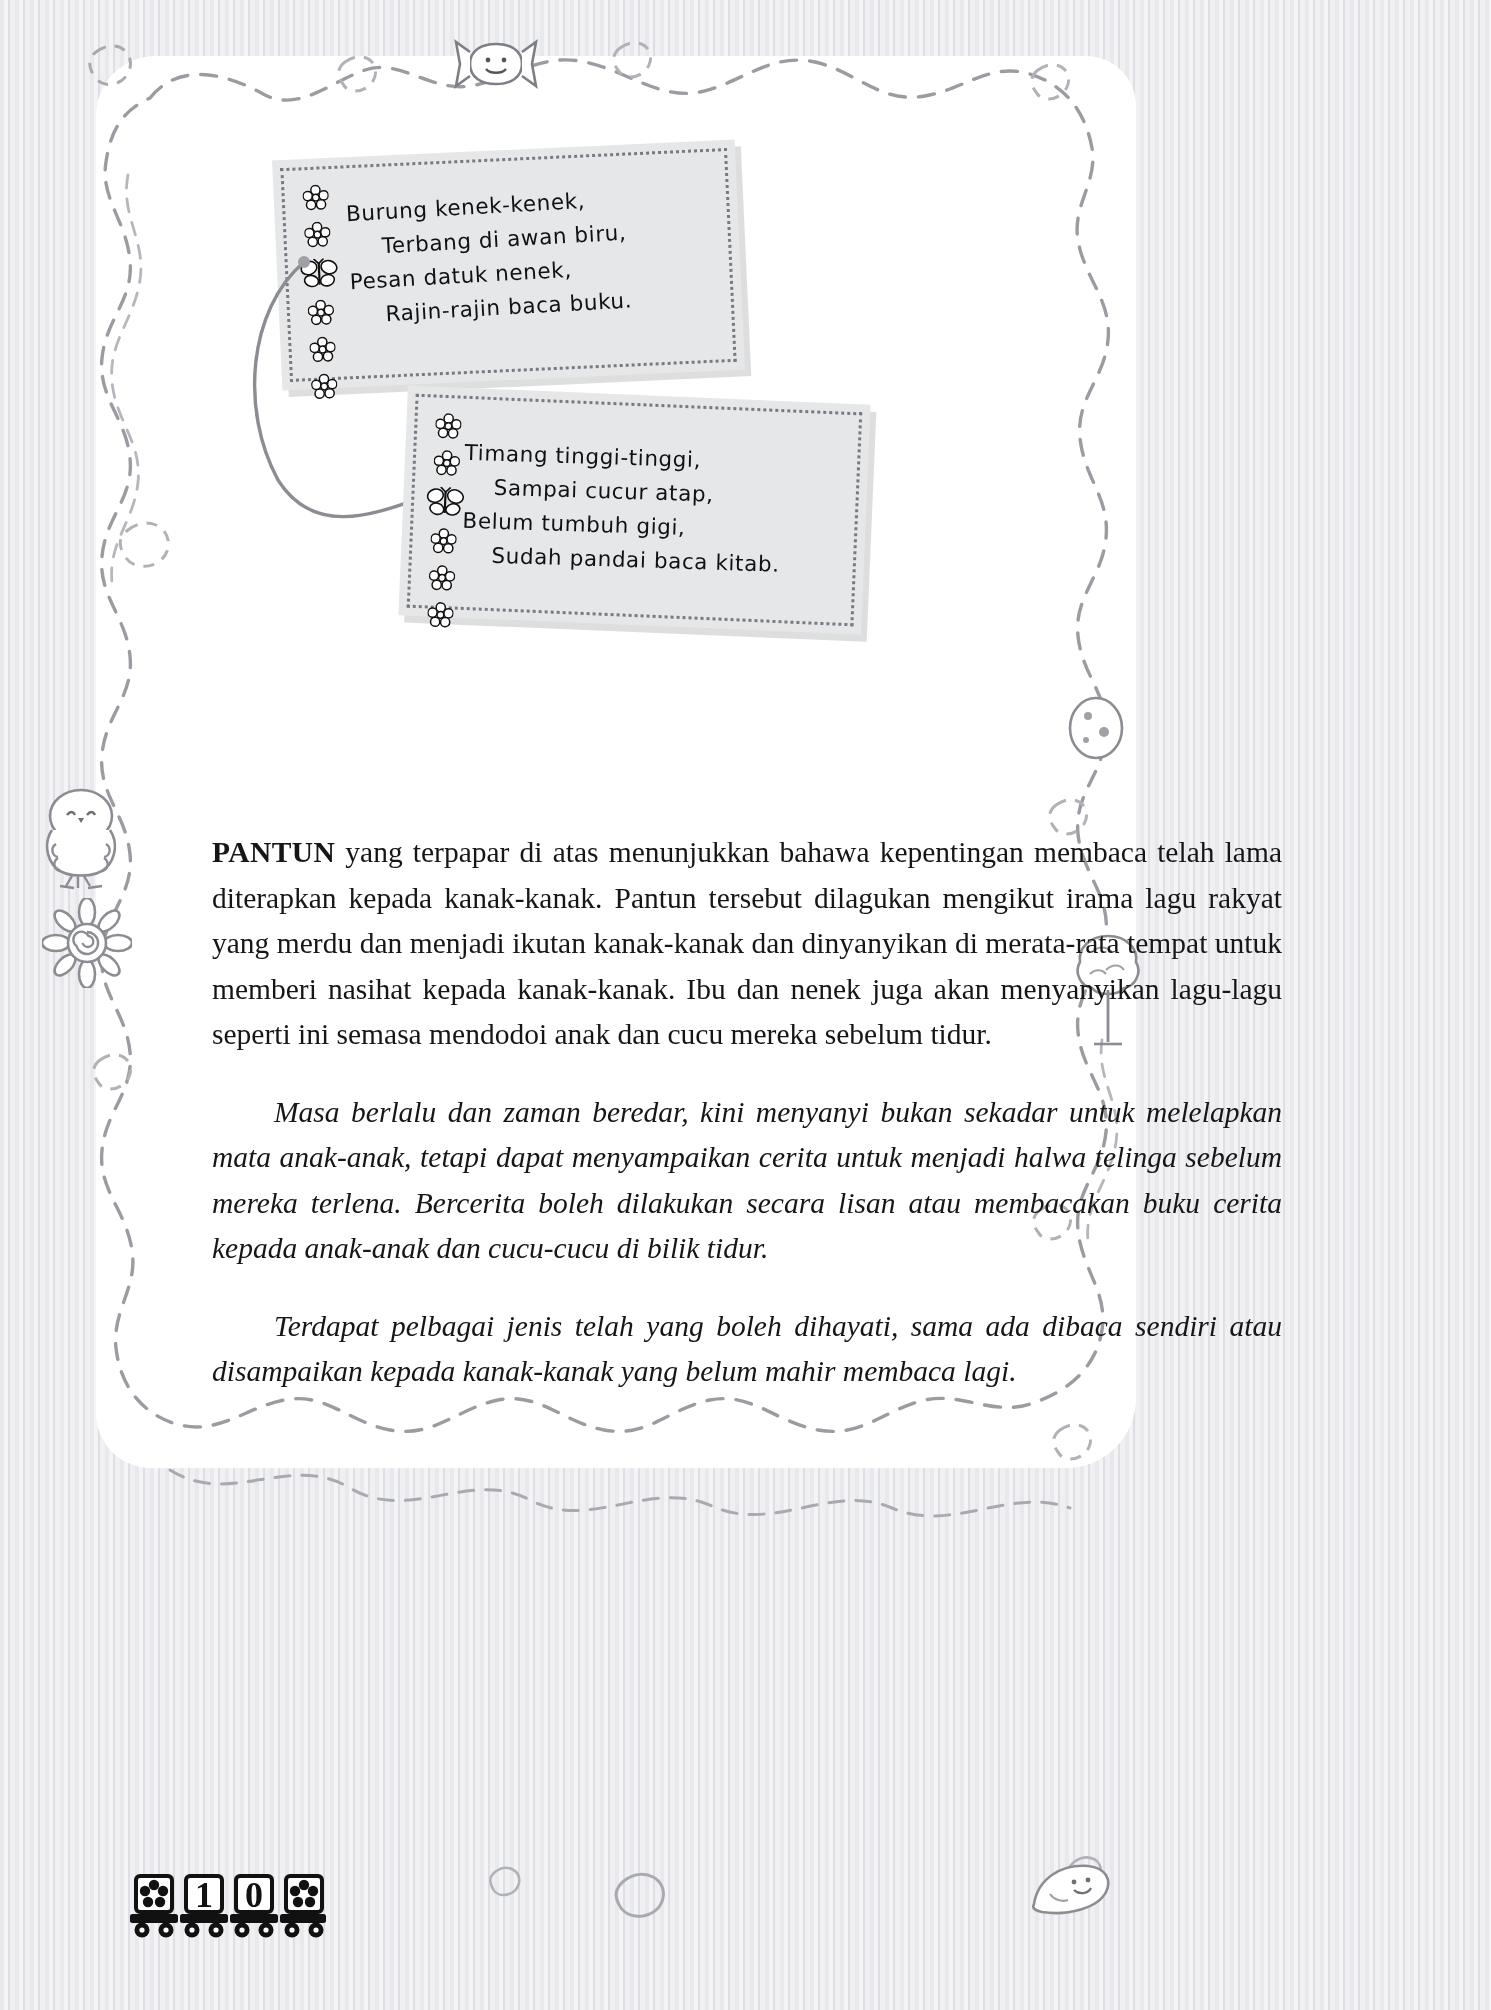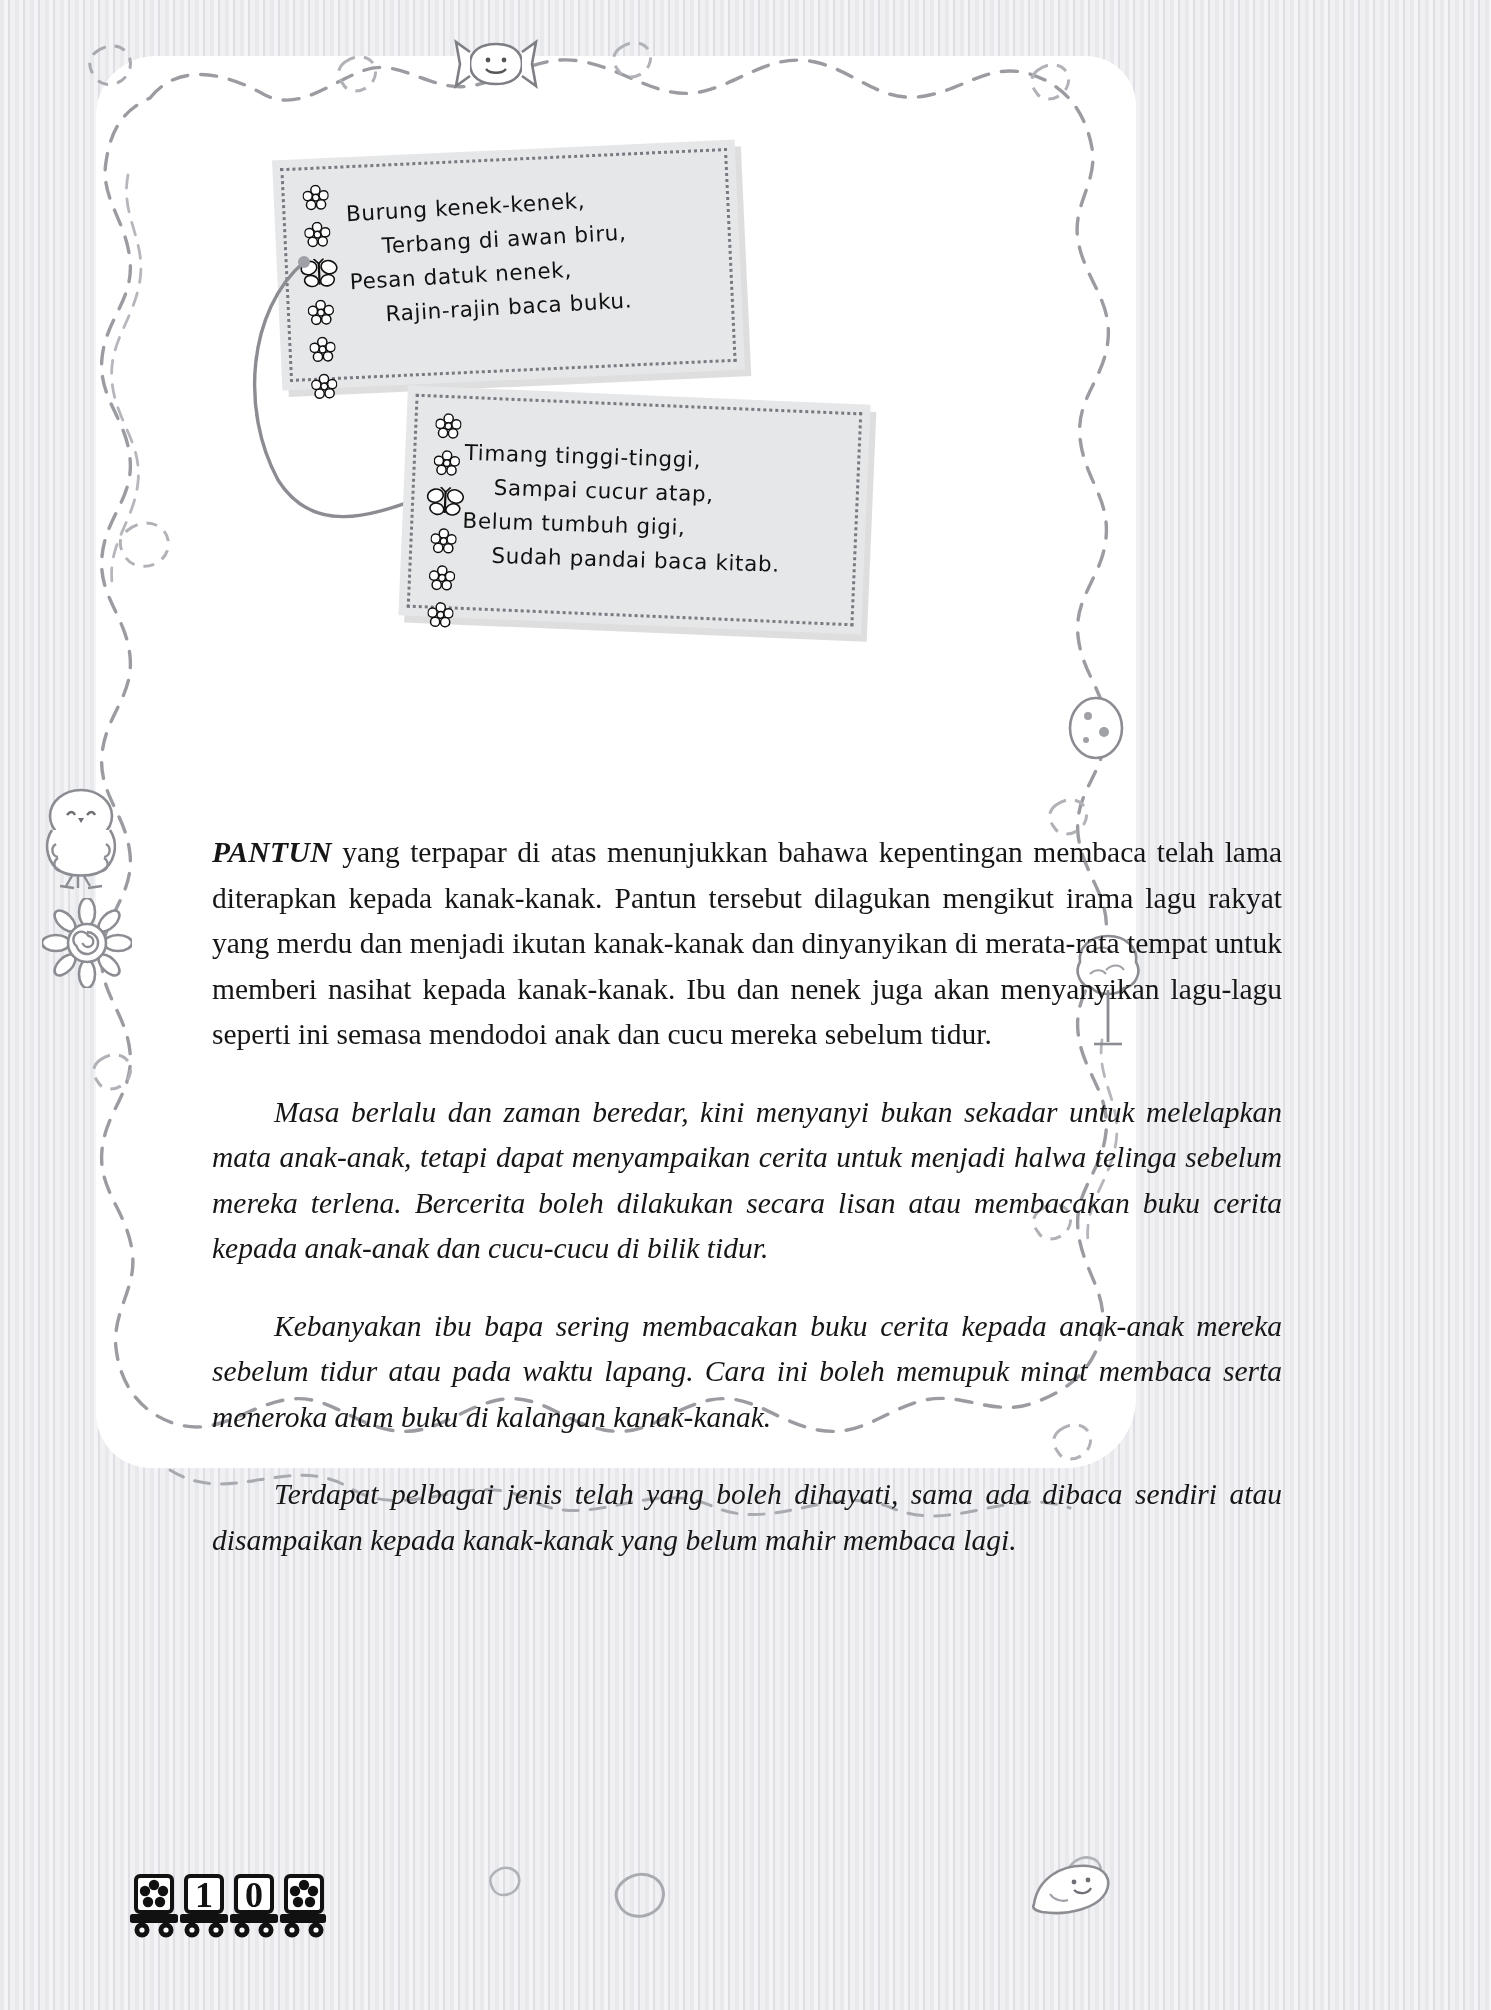--- a/index.html
+++ b/index.html
@@ -83,21 +83,21 @@
   .body{
     position:absolute;left:212px;top:830px;width:1070px;
     font-size:29.5px;
     line-height:45.5px;
     color:#161616;
     text-align:justify;
     text-justify:inter-word;
   }
   .body p{margin:0 0 32px 0;}
   .body p.ind{text-indent:62px;font-style:italic;}
-  .body b{font-weight:bold;letter-spacing:0.4px;font-style:italic;}
+  .body b{font-weight:bold;letter-spacing:0.4px;}
 
   
   .train{position:absolute;left:128px;top:1872px;}
 
   
   .doodle{position:absolute;}
 </style>
 </head>
 <body>
 
@@ -350,21 +350,20 @@
       <div>Timang tinggi-tinggi,</div>
       <div class="ind">Sampai cucur atap,</div>
       <div>Belum tumbuh gigi,</div>
       <div class="ind">Sudah pandai baca kitab.</div>
     </div>
   </div>
 
   <div class="body">
     <p><b>PANTUN</b><span> yang terpapar di atas menunjukkan bahawa kepentingan membaca telah lama diterapkan kepada kanak-kanak. Pantun tersebut dilagukan mengikut irama lagu rakyat yang merdu dan menjadi ikutan kanak-kanak dan dinyanyikan di merata-rata tempat untuk memberi nasihat kepada kanak-kanak. Ibu dan nenek juga akan menyanyikan lagu-lagu seperti ini semasa mendodoi anak dan cucu mereka sebelum tidur.</span></p>
     <p class="ind">Masa berlalu dan zaman beredar, kini menyanyi bukan sekadar untuk melelapkan mata anak-anak, tetapi dapat menyampaikan cerita untuk menjadi halwa telinga sebelum mereka terlena. Bercerita boleh dilakukan secara lisan atau membacakan buku cerita kepada anak-anak dan cucu-cucu di bilik tidur.</p>
-    <p class="ind">Kebanyakan ibu bapa sering membacakan buku cerita kepada anak-anak mereka sebelum tidur atau pada waktu lapang. Cara ini boleh memupuk minat membaca serta meneroka alam buku di kalangan kanak-kanak.</p>
     <p class="ind">Terdapat pelbagai jenis telah yang boleh dihayati, sama ada dibaca sendiri atau disampaikan kepada kanak-kanak yang belum mahir membaca lagi.</p>
   </div>
 
   <svg class="train" width="200" height="80" viewBox="0 0 200 80">
 
     <g>
       <rect x="8" y="4" width="36" height="36" rx="4" fill="#fff" stroke="#111" stroke-width="4"></rect>
       <g fill="#111">
         <circle cx="26" cy="13" r="5.2"></circle>
           <circle cx="35" cy="19" r="5.2"></circle>

